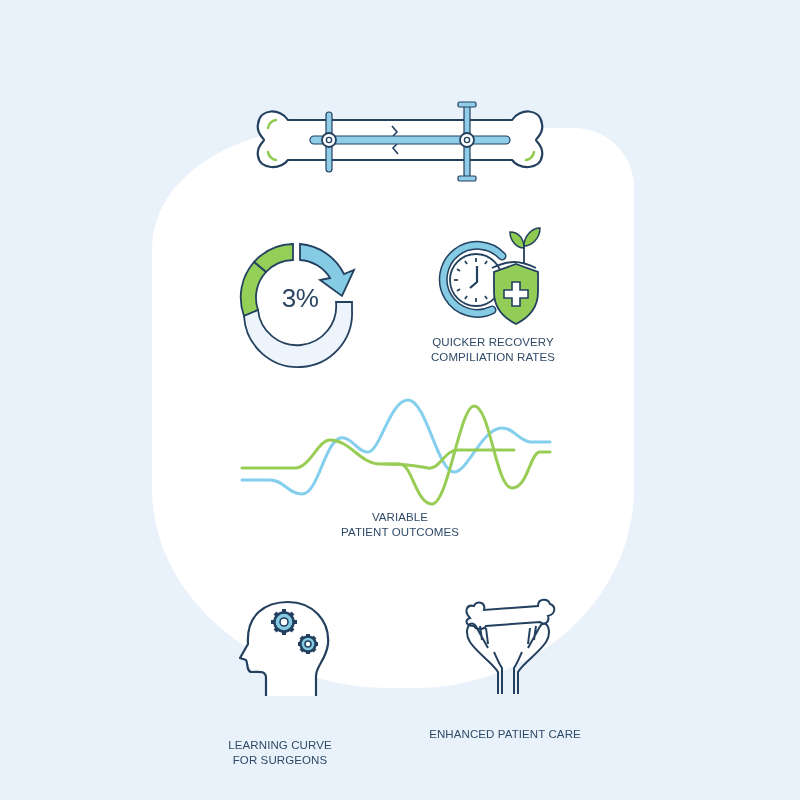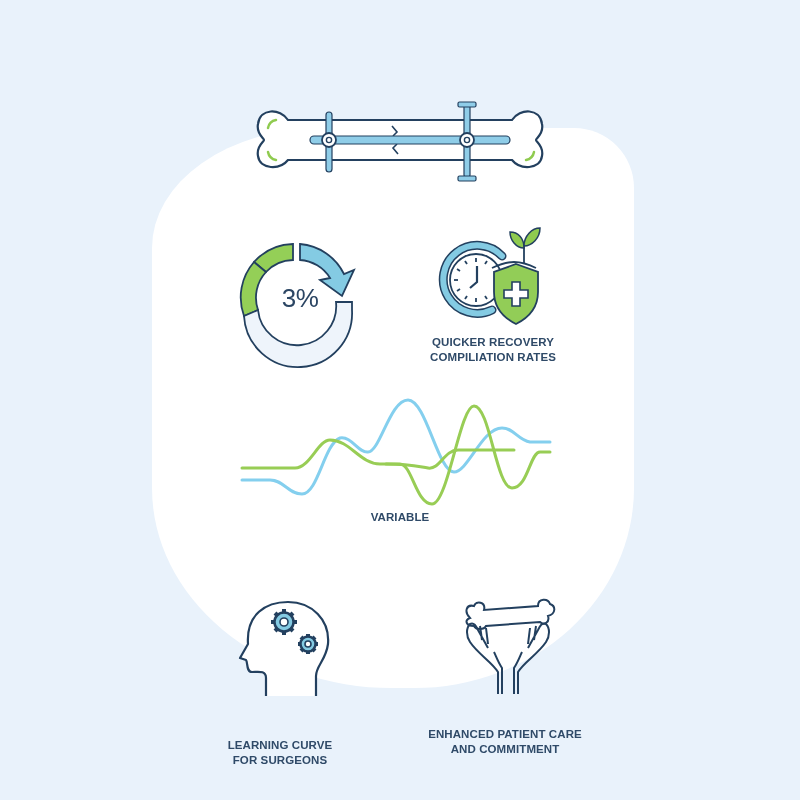--- a/index.html
+++ b/index.html
@@ -10,21 +10,21 @@
   }
   .blob {
     position:absolute; left:152px; top:128px; width:482px; height:560px;
     background:#ffffff;
     border-radius:170px 60px 220px 240px / 120px 60px 200px 200px;
   }
   .abs { position:absolute; }
   svg { display:block; overflow:visible; }
   .label {
     position:absolute; color:#2f4a68; font-size:11.5px; text-align:center;
-    line-height:15px; letter-spacing:0.1px; text-transform:uppercase;font-weight:bold;
+    line-height:15px; letter-spacing:0.1px; text-transform:uppercase;
   }
   .pct {
     position:absolute; left:262px; top:283px; width:76px; text-align:center;
     font-size:26px; color:#2b4563; font-weight:500; letter-spacing:-0.5px;
   }
 </style>
 </head>
 <body>
 
 <div class="blob"></div>
@@ -91,20 +91,21 @@
 
 <div class="abs" style="left:240px;top:398px;">
   <svg width="312" height="112" viewBox="0 0 312 112">
     <path d="M2,82 L30,82 C44,82 48,96 62,96 C78,96 84,46 100,40 C112,38 118,55 128,54 C140,54 150,2 168,2 C186,2 198,74 214,74 C228,74 242,30 262,30 C274,30 278,42 290,44 L310,44" fill="none" stroke="#84cfee" stroke-width="3" stroke-linecap="round"></path>
     <path d="M2,70 L55,70 C70,70 78,42 90,42 C110,42 120,66 140,66 L146,66 C170,66 176,68 188,70 C200,72 204,52 218,52 L274,52" fill="none" stroke="#98cd55" stroke-width="3" stroke-linecap="round"></path>
     <path d="M146,66 L160,66 C172,66 176,106 192,106 C208,106 220,8 234,8 C250,8 256,90 272,90 C288,90 290,54 300,54 L310,54" fill="none" stroke="#98cd55" stroke-width="3" stroke-linecap="round"></path>
   </svg>
 </div>
 <div class="label" style="left:300px;top:510px;width:200px;">
   <div>VARIABLE</div>
+  <div>PATIENT OUTCOMES</div>
 </div>
 
 <div class="abs" style="left:236px;top:600px;">
   <svg width="100" height="100" viewBox="0 0 100 100">
     <path d="M30,96 L30,78 C30,70 22,72 16,72 C10,72 12,62 10,60 L4,58 L12,44 C10,14 30,2 52,2 C76,2 94,20 92,44 C90,60 80,66 80,76 L80,96" fill="#ffffff" stroke="#23405f" stroke-width="2.2" stroke-linejoin="round"></path>
     <g fill="#84cbe3" stroke="#23405f" stroke-width="1.6">
       <circle cx="48" cy="22" r="10"></circle>
       <circle cx="72" cy="44" r="8"></circle>
     </g>
     <g stroke="#23405f" stroke-width="4" stroke-linecap="butt">
@@ -132,14 +133,13 @@
 
 <div class="abs" style="left:458px;top:596px;">
   <svg width="100" height="100" viewBox="0 0 100 100">
     <path d="M12,22 C6,16 8,8 16,10 C18,4 28,6 26,14 L80,10 C80,2 90,2 92,8 C98,10 98,18 90,20 C92,26 86,30 82,26 L28,30 C26,34 18,34 16,30 C8,30 6,24 12,22 Z" fill="#ffffff" stroke="#23405f" stroke-width="2"></path>
     <path d="M40,98 L40,76 C34,66 20,58 12,46 C8,40 8,32 12,28 C16,26 18,30 20,34 L30,52 M24,44 L22,30 M30,48 L28,32 M36,56 C38,60 40,66 44,72 L44,98" fill="none" stroke="#23405f" stroke-width="2" stroke-linejoin="round"></path>
     <path d="M60,98 L60,76 C66,66 80,58 88,46 C92,40 92,32 88,28 C84,26 82,30 80,34 L70,52 M76,44 L78,30 M70,48 L72,32 M64,56 C62,60 60,66 56,72 L56,98" fill="none" stroke="#23405f" stroke-width="2" stroke-linejoin="round"></path>
   </svg>
 </div>
 <div class="label" style="left:415px;top:727px;width:180px;">
   <div>ENHANCED PATIENT CARE</div>
-  <div>AND COMMITMENT</div>
 </div>
 
 </body></html>

